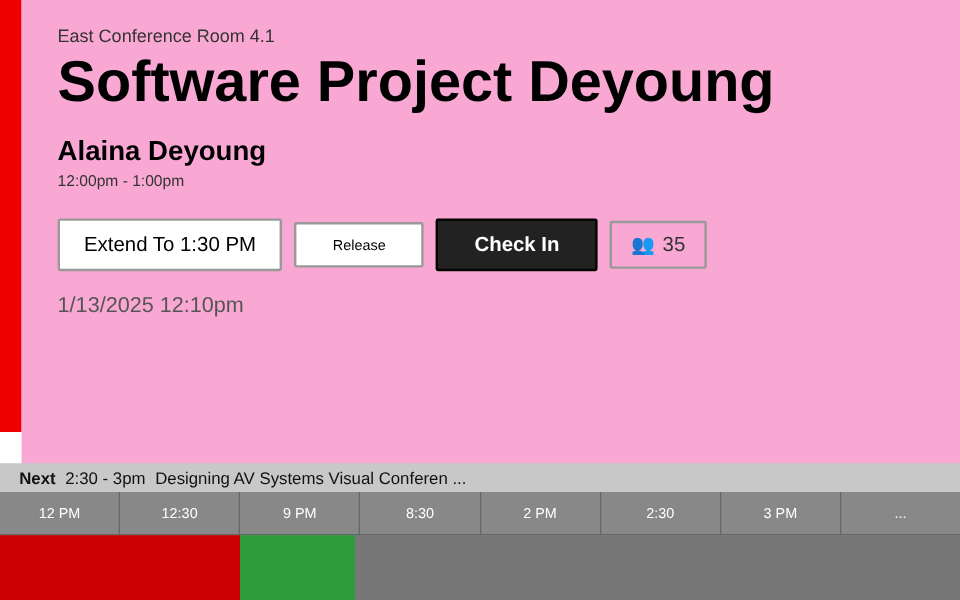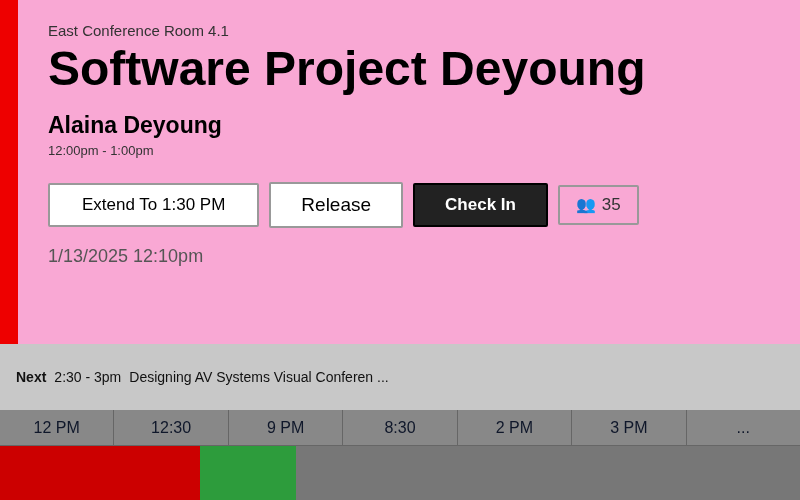--- a/index.html
+++ b/index.html
@@ -62,33 +62,33 @@
 
     
     .buttons-row {
       display: flex;
       align-items: center;
       gap: 10px;
       margin-bottom: 18px;
     }
 
     .btn-extend {
-      padding: 10px 32px;
+      padding: 10px 20px;
       font-size: 17px;
       border: 2px solid #999;
       background: #fff;
       cursor: pointer;
       border-radius: 2px;
       color: #000;
       white-space: nowrap;
     }
 
     .btn-release {
       padding: 10px 30px;
-      font-size: 19px;
+      font-size: 12px;
       border: 2px solid #999;
       background: #fff;
       cursor: pointer;
       border-radius: 2px;
       color: #000;
     }
 
     .btn-checkin {
       padding: 10px 30px;
       font-size: 17px;
@@ -123,21 +123,21 @@
       color: #555;
       margin-bottom: 16px;
     }
 
     
     .next-bar {
       position: absolute;
       left: 0;
       right: 0;
       background: #c8c8c8;
-      padding: 25px 16px;
+      padding: 4px 16px;
       font-size: 14px;
       color: #111;
       display: flex;
       gap: 8px;
       align-items: center;
     }
 
     .next-label {
       font-weight: 600;
     }
@@ -157,22 +157,22 @@
     .timeline-labels {
       display: flex;
       align-items: center;
       height: 36px;
       border-bottom: 1px solid #666;
     }
 
     .timeline-slot {
       flex: 1;
       text-align: center;
-      font-size: 16px;
-      color: #0f172a;
+      font-size: 12px;
+      color: #ffffff;
       font-weight: 500;
       border-right: 1px solid #666;
       line-height: 36px;
     }
 
     .timeline-slot:last-child {
       border-right: none;
     }
 
     .timeline-blocks {
@@ -242,20 +242,21 @@
     <span>Designing AV Systems Visual Conferen ...</span>
   </div>
 
   <div class="timeline">
     <div class="timeline-labels">
       <div class="timeline-slot">12 PM</div>
       <div class="timeline-slot">12:30</div>
       <div class="timeline-slot">9 PM</div>
       <div class="timeline-slot">8:30</div>
       <div class="timeline-slot">2 PM</div>
+      <div class="timeline-slot">2:30</div>
       <div class="timeline-slot">3 PM</div>
       <div class="timeline-slot">...</div>
     </div>
     <div class="timeline-blocks">
       <div class="block-segment block-red" style="width: 25%;"></div>
       <div class="block-segment block-green" style="width: 12%;"></div>
       <div class="block-segment block-gray" style="width: 63%;"></div>
     </div>
   </div>
 

